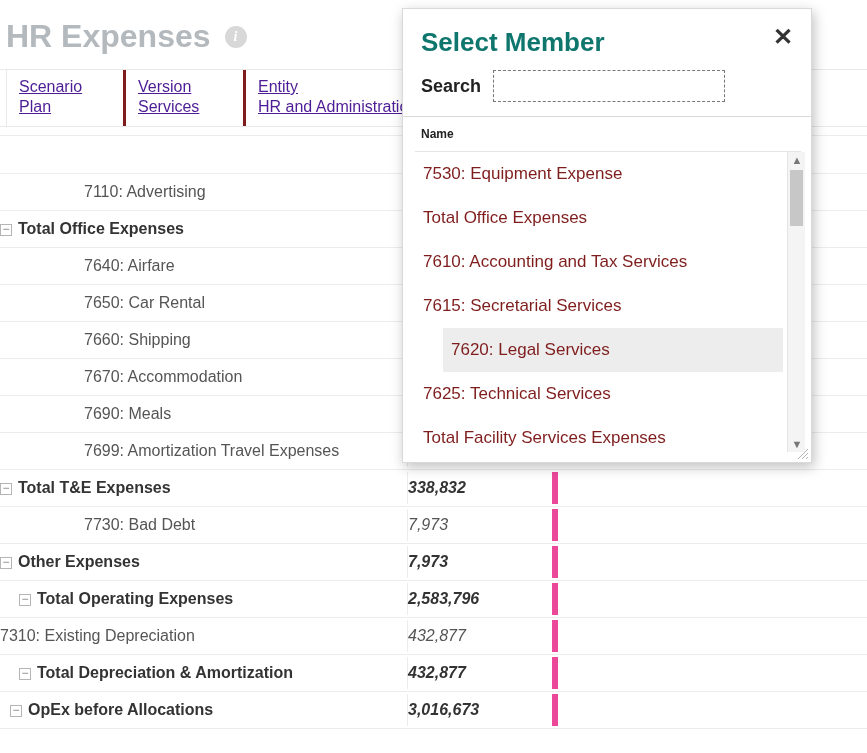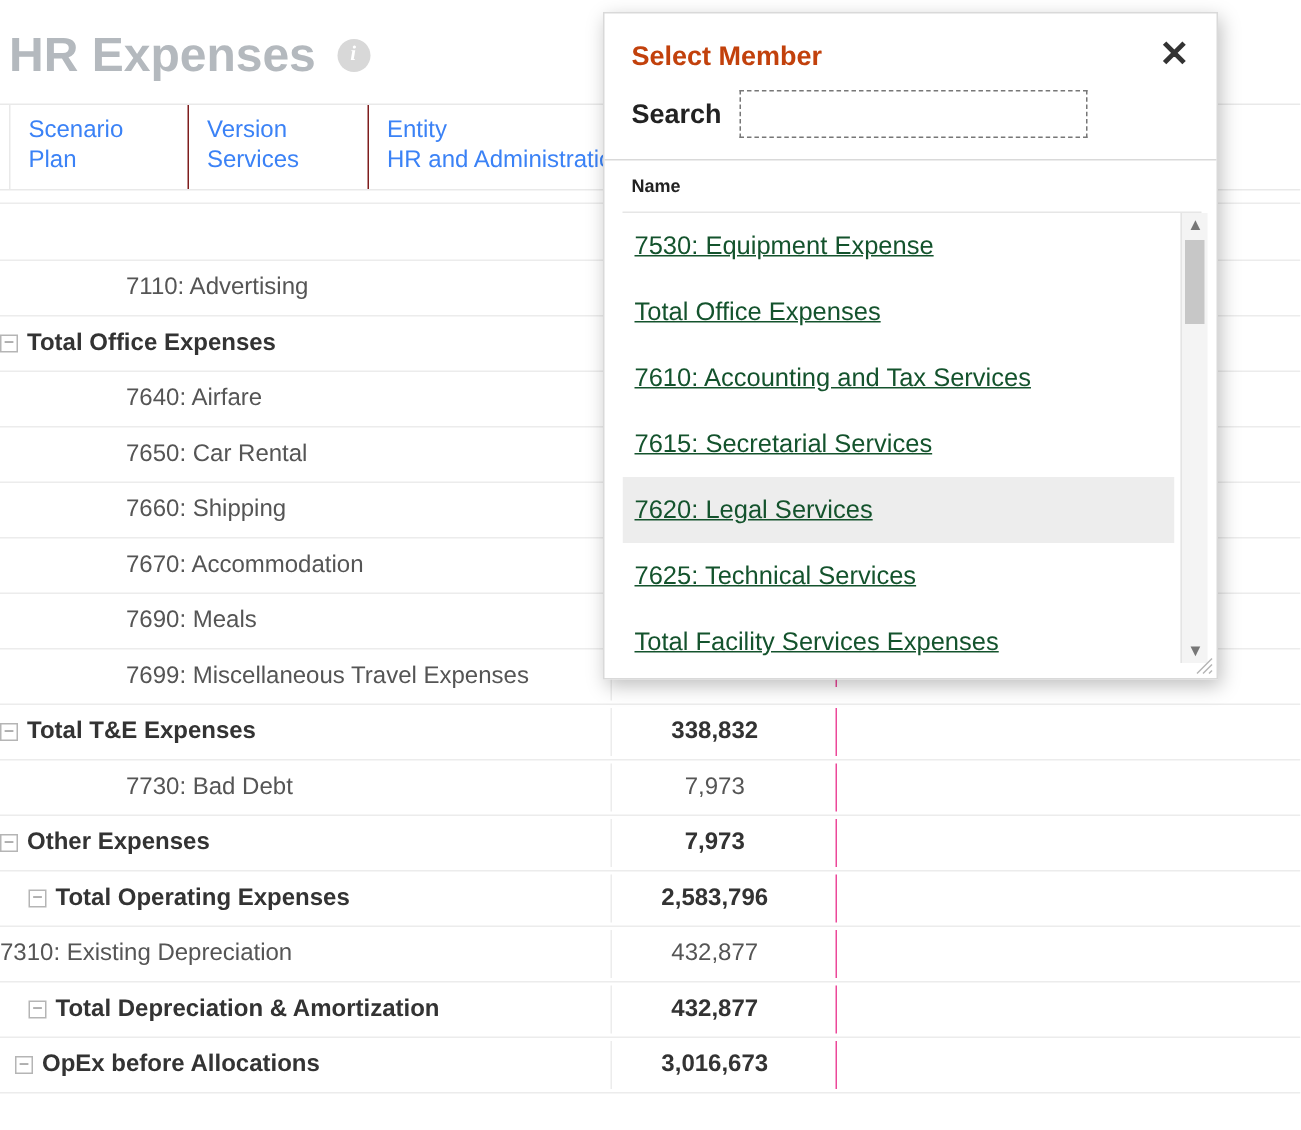--- a/index.html
+++ b/index.html
@@ -41,24 +41,25 @@
 
   
   .pov-bar {
     display: flex;
     border-top: 1px solid #e9e9e9;
     border-bottom: 1px solid #e9e9e9;
     background: #fff;
   }
   .pov-cell {
     padding: 8px 12px 10px 12px;
-    border-right: 1px solid #7f1d1d;
+    border-right: 3px solid #7f1d1d;
     min-width: 120px;
     font-size: 16px;
-    color: #3b82f6;
+    color: #4c1d95;
+    text-decoration: underline;
   }
   .pov-cell:first-child { border-left: 1px solid #e9e9e9; margin-left: 6px; }
   .pov-label { margin-bottom: 2px; }
   .pov-value { }
 
   
   .grid-wrap {
     margin-top: 8px;
     border-top: 1px solid #ececec;
   }
@@ -74,22 +75,23 @@
   .label-cell {
     flex: 0 0 408px;
     padding: 7px 8px 7px 0;
     border-right: 1px solid #ececec;
     white-space: nowrap;
     overflow: hidden;
   }
   .value-cell {
     flex: 0 0 150px;
     padding: 7px 12px 7px 0;
-    text-align: center;
-    border-right: 1px solid #ec4899;
+    text-align: left;
+    border-right: 6px solid #ec4899;
+    font-style: italic;
   }
   .extra-cell {
     flex: 0 0 150px;
     border-right: 1px solid #ececec;
   }
   .extra-cell2 {
     flex: 1;
   }
   .bold { font-weight: bold; color: #333; }
   .indent-0 { padding-left: 10px; }
@@ -123,23 +125,23 @@
     box-shadow: 2px 4px 12px rgba(0,0,0,0.25);
     padding: 14px 0 0 0;
   }
   .dialog-header {
     display: flex;
     justify-content: space-between;
     align-items: flex-start;
     padding: 4px 18px 10px 18px;
   }
   .dialog-title {
-    font-size: 18px;
-    font-weight: bold;
-    color: #c2410c;
+    font-size: 26px;
+    font-weight: bold;
+    color: #0f766e;
   }
   .close-x {
     font-size: 24px;
     font-weight: bold;
     color: #333;
     cursor: pointer;
     line-height: 20px;
   }
   .search-row {
     display: flex;
@@ -173,26 +175,26 @@
     border-top: 1px solid #e6e6e6;
   }
   .list-scroll {
     max-height: 300px;
     overflow: hidden;
     border-right: 18px solid transparent;
   }
   .list-item {
     padding: 12px 10px 12px 8px;
     font-size: 17px;
-    color: #14532d;
+    color: #7f1d1d;
     cursor: pointer;
-    text-decoration: underline;
   }
   .list-item.hover {
     background: #ededed;
+    margin-left: 28px;
   }
   
   .sb-track {
     position: absolute;
     right: -4px;
     top: 0;
     width: 18px;
     height: 100%;
     background: #f4f4f4;
     border-left: 1px solid #e4e4e4;
@@ -294,21 +296,21 @@
       <div class="extra-cell"></div>
       <div class="extra-cell2"></div>
     </div>
     <div class="grid-row">
       <div class="label-cell indent-3"><span>7690: Meals</span></div>
       <div class="value-cell"></div>
       <div class="extra-cell"></div>
       <div class="extra-cell2"></div>
     </div>
     <div class="grid-row">
-      <div class="label-cell indent-3"><span>7699: Miscellaneous Travel Expenses</span></div>
+      <div class="label-cell indent-3"><span>7699: Amortization Travel Expenses</span></div>
       <div class="value-cell"></div>
       <div class="extra-cell"></div>
       <div class="extra-cell2"></div>
     </div>
     <div class="grid-row">
       <div class="label-cell indent-2 bold"><span class="toggle-box">−</span><span>Total T&amp;E Expenses</span></div>
       <div class="value-cell bold">338,832</div>
       <div class="extra-cell"></div>
       <div class="extra-cell2"></div>
     </div>

